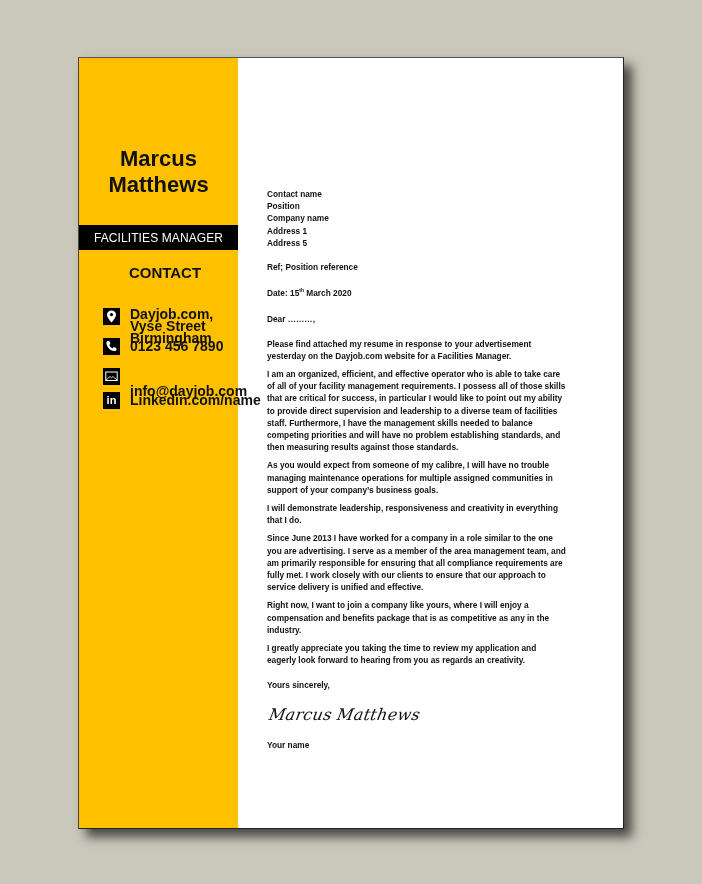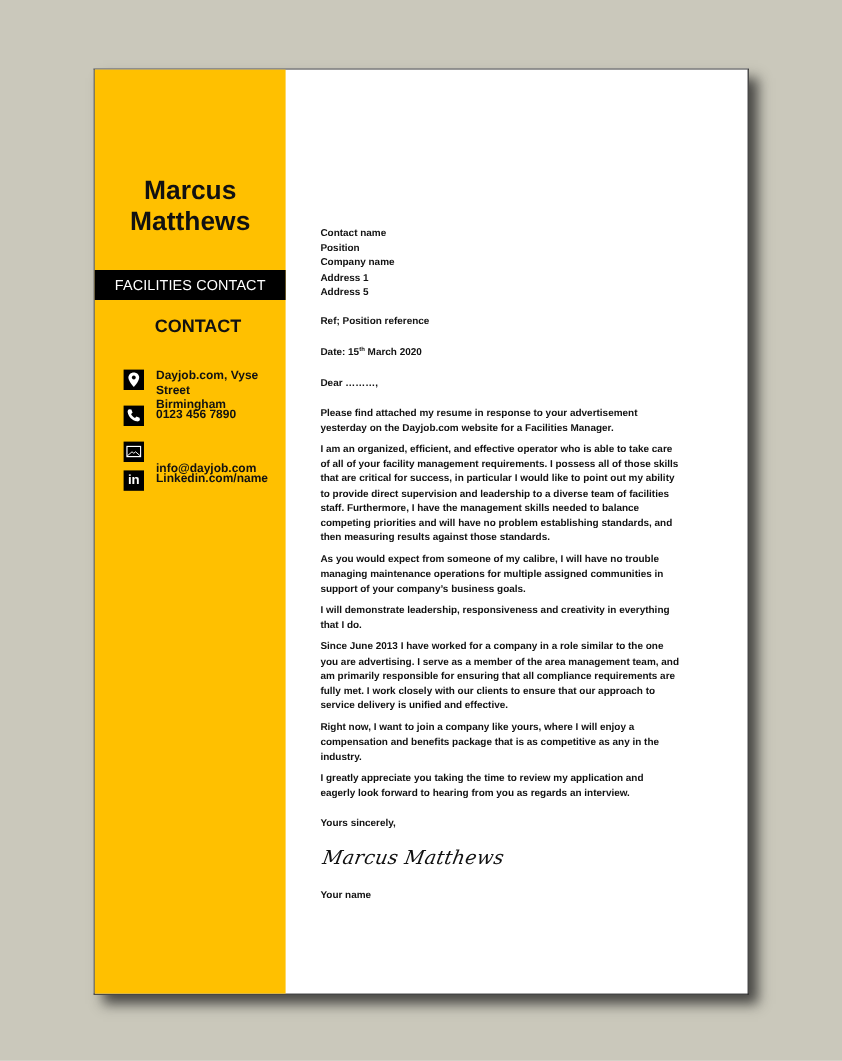--- a/index.html
+++ b/index.html
@@ -50,21 +50,21 @@
       position: absolute; left: 24px;
       display: flex; align-items: flex-start;
     }
     .icon-box {
       width: 17px; height: 17px; background: #000;
       display: flex; align-items: center; justify-content: center;
       flex-shrink: 0;
     }
     .contact-text {
       margin-left: 10px;
-      font-size: 10px; line-height: 12px; color: #111;
+      font-size: 14px; line-height: 12px; color: #111;
       font-weight: bold;
       width: 100px;
     }
     .letter {
       position: absolute; left: 188px; top: 90px;
       width: 300px;
       font-size: 8.3px; line-height: 12.2px; color: #111;
       font-weight: bold;
       margin-top: 40px;
     }
@@ -87,21 +87,21 @@
 </head>
 <body>
 
 <div class="page">
   <div class="sidebar">
     <div class="name">
       <div>Marcus</div>
       <div>Matthews</div>
     </div>
     <div class="title-bar">
-      <span>FACILITIES CONTACT</span>
+      <span>FACILITIES MANAGER</span>
     </div>
     <div class="contact-heading">CONTACT</div>
 
     <div class="contact-item" style="top:250px;">
       <span class="icon-box">
         <svg width="11" height="13" viewBox="0 0 11 13">
             <path d="M5.5 0.5C2.9 0.5 1 2.4 1 4.8c0 2.8 4.5 7.7 4.5 7.7s4.5-4.9 4.5-7.7C10 2.4 8.1 0.5 5.5 0.5z" fill="#fff"></path>
             <circle cx="5.5" cy="4.6" r="1.6" fill="#000"></circle>
           </svg>
       </span>
@@ -158,21 +158,21 @@
     <p>I am an organized, efficient, and effective operator who is able to take care of all of your facility management requirements. I possess all of those skills that are critical for success, in particular I would like to point out my ability to provide direct supervision and leadership to a diverse team of facilities staff. Furthermore, I have the management skills needed to balance competing priorities and will have no problem establishing standards, and then measuring results against those standards.</p>
     <div class="gap-s"></div>
     <p>As you would expect from someone of my calibre, I will have no trouble managing maintenance operations for multiple assigned communities in support of your company’s business goals.</p>
     <div class="gap-s"></div>
     <p>I will demonstrate leadership, responsiveness and creativity in everything that I do.</p>
     <div class="gap-s"></div>
     <p>Since June 2013 I have worked for a company in a role similar to the one you are advertising. I serve as a member of the area management team, and am primarily responsible for ensuring that all compliance requirements are fully met. I work closely with our clients to ensure that our approach to service delivery is unified and effective.</p>
     <div class="gap-s"></div>
     <p>Right now, I want to join a company like yours, where I will enjoy a compensation and benefits package that is as competitive as any in the industry.</p>
     <div class="gap-s"></div>
-    <p>I greatly appreciate you taking the time to review my application and eagerly look forward to hearing from you as regards an interview.</p>
+    <p>I greatly appreciate you taking the time to review my application and eagerly look forward to hearing from you as regards an creativity.</p>
     <div class="gap-m"></div>
     <p>Yours sincerely,</p>
     <div style="height:18px;"></div>
     <p><span class="signature">Marcus Matthews</span></p>
     <div style="height:16px;"></div>
     <p>Your name</p>
   </div>
 </div>
 
 </body></html>

